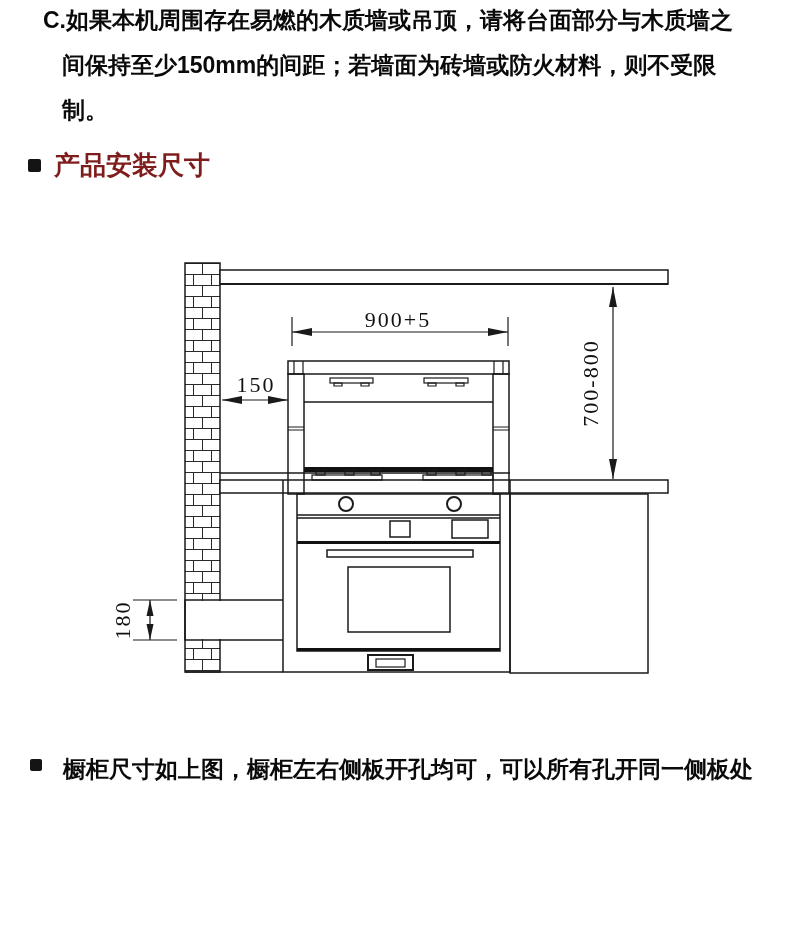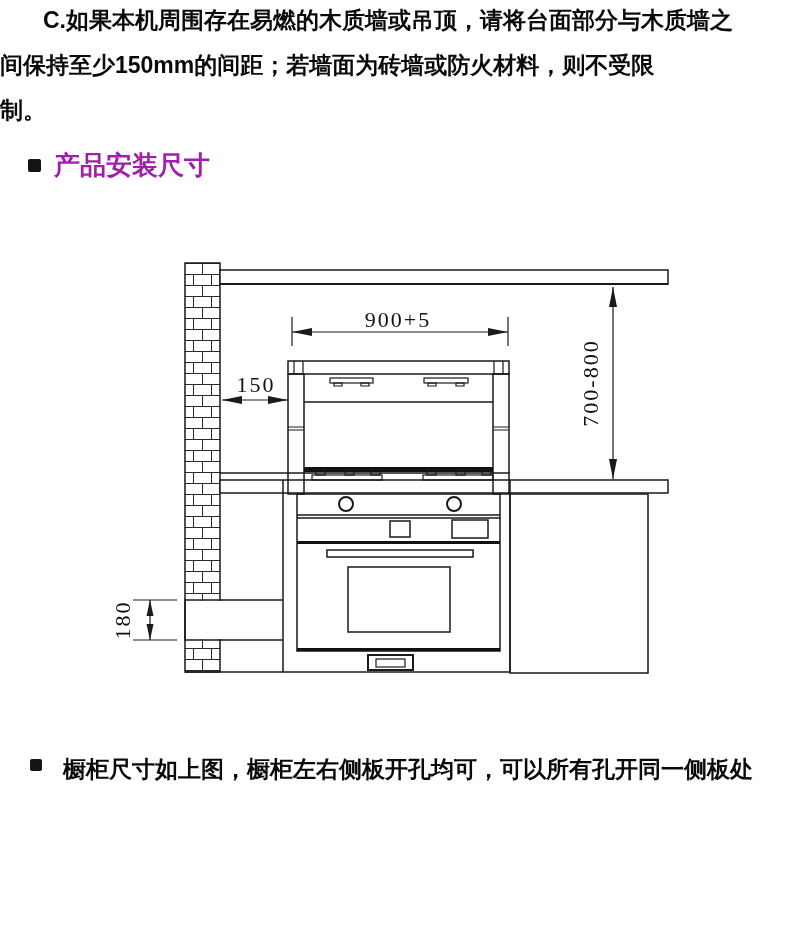--- a/index.html
+++ b/index.html
@@ -2,25 +2,25 @@
 <html><head>
 <meta charset="utf-8">
 <style>
   html,body{margin:0;padding:0;}
   body{
     width:790px;height:936px;position:relative;background:#ffffff;
     font-family:"Liberation Sans",sans-serif;color:#000;overflow:hidden;
   }
   .para{position:absolute;left:0;right:0;font-weight:bold;font-size:23px;color:#0a0a0a;}
   .intro{top:-2px;line-height:45px;}
-  .intro .line{white-space:nowrap;}
+  .intro .line{padding-left:62px;white-space:nowrap;}
   .intro .line:first-child{padding-left:43px;}
   .heading{
     position:absolute;top:148px;left:28px;display:flex;align-items:center;gap:13px;
-    font-size:26px;font-weight:bold;color:#a21caf;
+    font-size:26px;font-weight:bold;color:#7f1d1d;
   }
   .sq-bullet{width:13px;height:13px;background:#141414;border-radius:2px;flex:0 0 auto;}
   .diagram{position:absolute;top:230px;left:0;}
   .footer{top:747px;line-height:44px;}
   .footer .line{padding-left:55px;white-space:nowrap;margin-left:8px;}
   .footer .sq-bullet{position:absolute;left:30px;top:12px;width:12px;height:12px;}
   svg text{
     font-family:"Liberation Serif","DejaVu Serif",serif;
     font-size:22px;letter-spacing:2px;fill:#111;
   }

